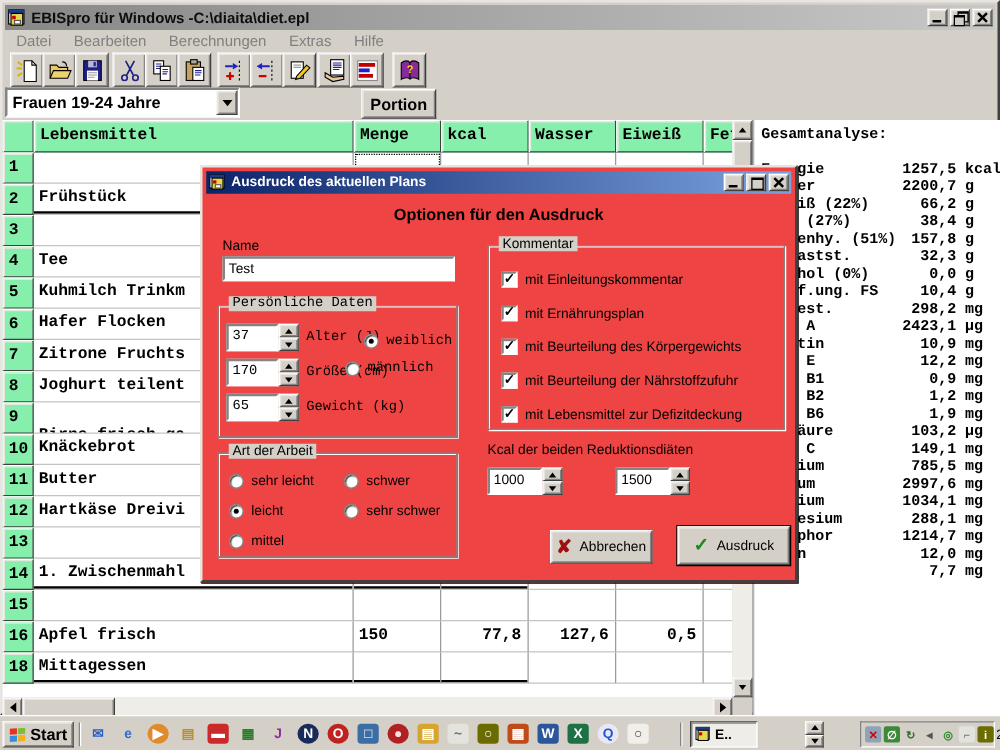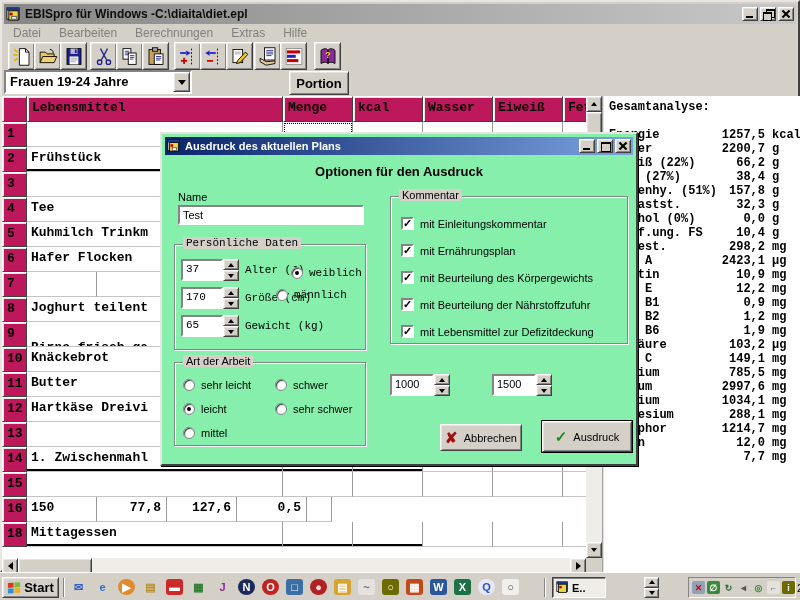--- a/index.html
+++ b/index.html
@@ -45,21 +45,21 @@
   .tri-dn-s{width:0;height:0;border-left:3px solid transparent;border-right:3px solid transparent;border-top:4px solid #000;}
   .tri-lf{width:0;height:0;border-top:4px solid transparent;border-bottom:4px solid transparent;border-right:5px solid #000;}
   .tri-rt{width:0;height:0;border-top:4px solid transparent;border-bottom:4px solid transparent;border-left:5px solid #000;}
   .portion{position:absolute;left:287px;top:69px;width:60px;height:24px;font-weight:bold;font-size:13px;
            display:flex;align-items:center;justify-content:center;}
 
   
   .grid{position:absolute;left:0;top:94px;width:584px;height:462px;overflow:hidden;background:#fff;}
   .trow{display:flex;height:25px;}
   .hrow{height:26px;}
-  .hcell,.rownum{background:#be185d;border:1px solid;border-color:#fff #404040 #404040 #fff;
+  .hcell,.rownum{background:#86efac;border:1px solid;border-color:#fff #404040 #404040 #fff;
         box-shadow:inset 1px 1px 0 #e8e5e0;font-size:13px;padding:3px 0 0 4px;overflow:hidden;white-space:nowrap;flex:0 0 auto;}
   .cell{border-right:1px solid #9a9a9a;border-bottom:1px solid #c4c4c4;font-size:13px;
         padding:3px 5px 0 4px;overflow:hidden;white-space:nowrap;flex:0 0 auto;}
   .tr-right{text-align:right;}
   .sect{box-shadow:inset 0 -2px 0 #000;}
   .focus-cell{outline:1px dotted #000;outline-offset:-2px;}
 
   
   .sb-track{background:#efede7;}
   .sb-btn{position:absolute;width:16px;height:16px;display:flex;align-items:center;justify-content:center;}
@@ -68,21 +68,21 @@
 
   .divider{position:absolute;left:600px;top:94px;width:2px;height:478px;background:linear-gradient(90deg,#848484,#ffffff);}
   .rpanel{position:absolute;left:602px;top:94px;width:198px;height:478px;background:#fff;padding:4px 5px 0 5px;overflow:hidden;}
   .rtitle{font-size:12px;line-height:15px;margin-bottom:13px;}
   .aline{display:flex;font-size:12px;line-height:14px;}
   .alabel{flex:1;white-space:nowrap;overflow:hidden;}
   .avalue{width:50px;text-align:right;white-space:nowrap;}
   .aunit{width:32px;padding-left:7px;white-space:nowrap;}
 
   
-  .dlg{position:absolute;left:160px;top:132px;width:478px;height:334px;background:#86efac;z-index:20;
+  .dlg{position:absolute;left:160px;top:132px;width:478px;height:334px;background:#ef4444;z-index:20;
        border:2px solid;border-color:#e8e5e0 #404040 #404040 #e8e5e0;box-shadow:1px 1px 0 #000;}
   .dtbar{position:absolute;left:3px;top:3px;width:468px;height:18px;
          background:linear-gradient(90deg,#0a246a,#7ba2e0);display:flex;align-items:center;padding:0 2px;}
   .dtitle{color:#fff;font-weight:bold;font-size:11px;margin-left:4px;flex:1;white-space:nowrap;}
   .dwbtn{width:16px;height:14px;margin-left:2px;position:relative;flex:0 0 auto;}
   .dheading{position:absolute;left:0;top:30px;width:100%;text-align:center;font-weight:bold;font-size:13px;}
   .dlabel{position:absolute;font-size:11px;}
   .ritem,.citem{position:absolute;display:flex;align-items:center;gap:6px;font-size:11px;white-space:nowrap;}
   .radio{width:12px;height:12px;border-radius:50%;background:#fff;border:1px solid #848484;
          box-shadow:inset 1px 1px 1px #404040;position:relative;flex:0 0 auto;}
@@ -308,20 +308,21 @@
           <div class="rownum" style="width: 25px;">6</div>
           <div class="cell" style="width: 256px;">Hafer Flocken</div>
           <div class="cell" style="width: 70px;"></div>
           <div class="cell tr-right" style="width: 70px;"></div>
           <div class="cell tr-right" style="width: 70px;"></div>
           <div class="cell tr-right" style="width: 70px;"></div>
           <div class="cell tr-right" style="width: 25px;"></div>
         </div>
         <div class="trow">
           <div class="rownum" style="width: 25px;">7</div>
+          <div class="cell" style="width: 256px;">Zitrone Fruchts</div>
           <div class="cell" style="width: 70px;"></div>
           <div class="cell tr-right" style="width: 70px;"></div>
           <div class="cell tr-right" style="width: 70px;"></div>
           <div class="cell tr-right" style="width: 70px;"></div>
           <div class="cell tr-right" style="width: 25px;"></div>
         </div>
         <div class="trow">
           <div class="rownum" style="width: 25px;">8</div>
           <div class="cell" style="width: 256px;">Joghurt teilent</div>
           <div class="cell" style="width: 70px;"></div>
@@ -388,20 +389,21 @@
           <div class="rownum" style="width: 25px;">15</div>
           <div class="cell" style="width: 256px;"></div>
           <div class="cell" style="width: 70px;"></div>
           <div class="cell tr-right" style="width: 70px;"></div>
           <div class="cell tr-right" style="width: 70px;"></div>
           <div class="cell tr-right" style="width: 70px;"></div>
           <div class="cell tr-right" style="width: 25px;"></div>
         </div>
         <div class="trow">
           <div class="rownum" style="width: 25px;">16</div>
+          <div class="cell" style="width: 256px;">Apfel frisch</div>
           <div class="cell" style="width: 70px;">150</div>
           <div class="cell tr-right" style="width: 70px;">77,8</div>
           <div class="cell tr-right" style="width: 70px;">127,6</div>
           <div class="cell tr-right" style="width: 70px;">0,5</div>
           <div class="cell tr-right" style="width: 25px;"></div>
         </div>
         <div class="trow">
           <div class="rownum" style="width: 25px;">18</div>
           <div class="cell sect" style="width: 256px;">Mittagessen</div>
           <div class="cell sect" style="width: 70px;"></div>
@@ -679,20 +681,21 @@
             <span class="check on"></span>
             <span>mit Beurteilung der Nährstoffzufuhr</span>
           </div>
           <div class="citem" style="left: 10px; top: 128px;">
             <span class="check on"></span>
             <span>mit Lebensmittel zur Defizitdeckung</span>
           </div>
         </div>
     </div>
 
+    <div class="dlabel" style="left:228px;top:220px;">Kcal der beiden Reduktionsdiäten</div>
     <div id="kcal-spins">
         <div class="spin" style="left: 228px; top: 240px; width: 60px;">
           <div class="spin-text">1000</div>
           <div class="spin-btns">
             <div class="spin-b raised">
               <span class="tri-up-s"></span>
             </div>
             <div class="spin-b raised">
               <span class="tri-dn-s"></span>
             </div>

